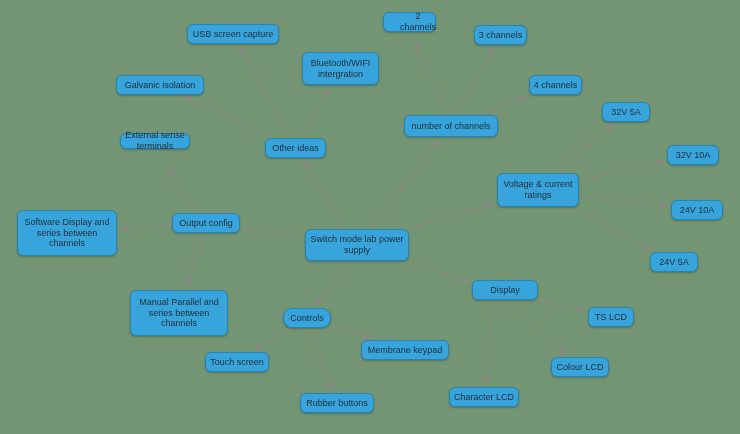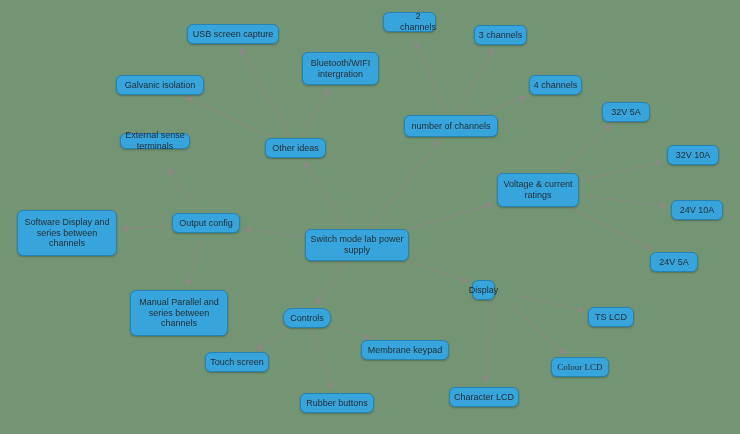--- a/index.html
+++ b/index.html
@@ -103,25 +103,25 @@
   <div class="node" style="left:497px; top:173px; width:82px; height:34px;">Voltage &amp; current ratings</div>
 
   <div class="node" style="left:602px; top:102px; width:48px; height:20px;">32V 5A</div>
 
   <div class="node" style="left:667px; top:145px; width:52px; height:20px;">32V 10A</div>
 
   <div class="node" style="left:671px; top:200px; width:52px; height:20px;">24V 10A</div>
 
   <div class="node" style="left:650px; top:252px; width:48px; height:20px;">24V 5A</div>
 
-  <div class="node" style="left:472px; top:280px; width:23px; height:20px;">Display</div>
+  <div class="node" style="left:472px; top:280px; width:66px; height:20px;">Display</div>
 
   <div class="node" style="left:588px; top:307px; width:46px; height:20px;">TS LCD</div>
 
-  <div class="node" style="left:551px; top:357px; width:58px; height:20px;font-family:Liberation Serif, serif;">Colour LCD</div>
+  <div class="node" style="left:551px; top:357px; width:58px; height:20px;">Colour LCD</div>
 
   <div class="node" style="left:449px; top:387px; width:70px; height:20px;">Character LCD</div>
 
   <div class="node" style="left:283px; top:308px; width:48px; height:20px;border-radius:9px;">Controls</div>
 
   <div class="node" style="left:361px; top:340px; width:88px; height:20px;">Membrane keypad</div>
 
   <div class="node" style="left:205px; top:352px; width:64px; height:20px;">Touch screen</div>
 
   <div class="node" style="left:300px; top:393px; width:74px; height:20px;">Rubber buttons</div>

